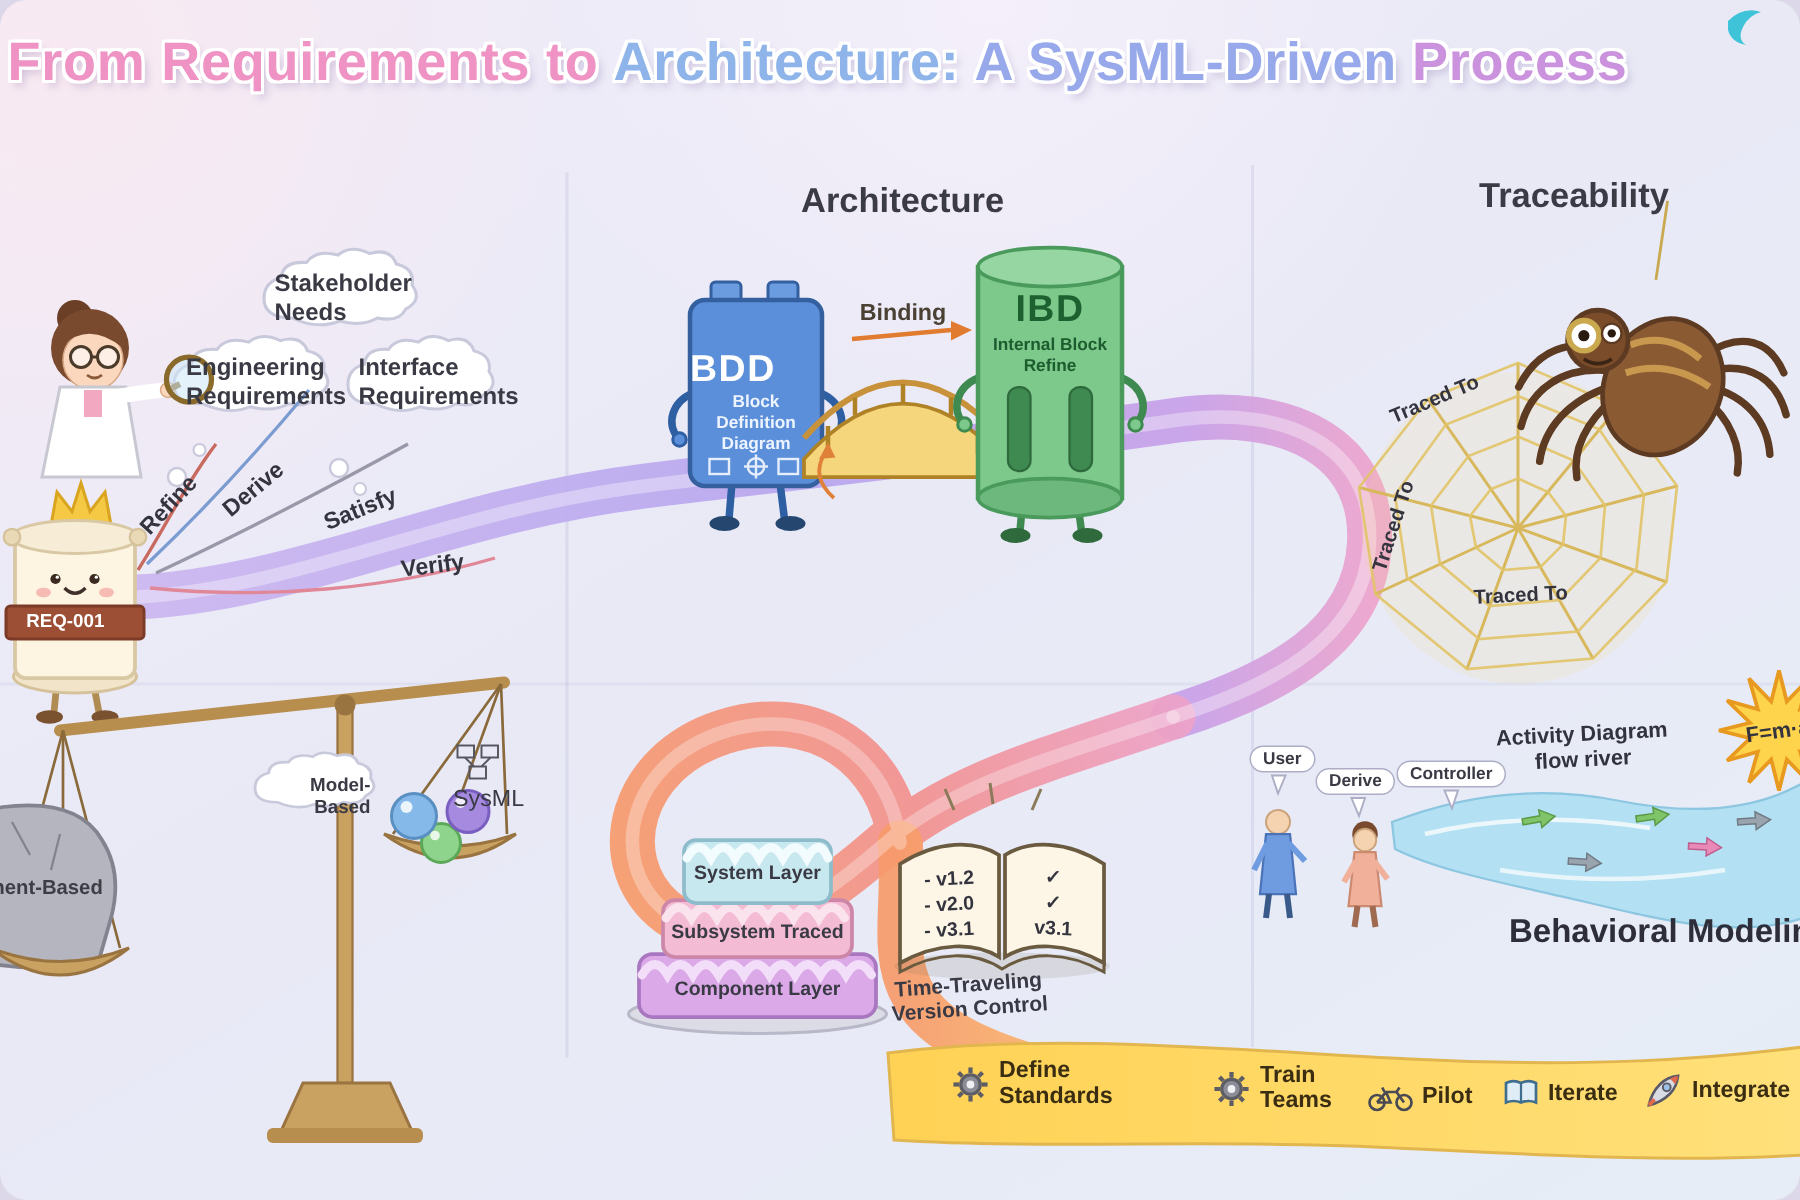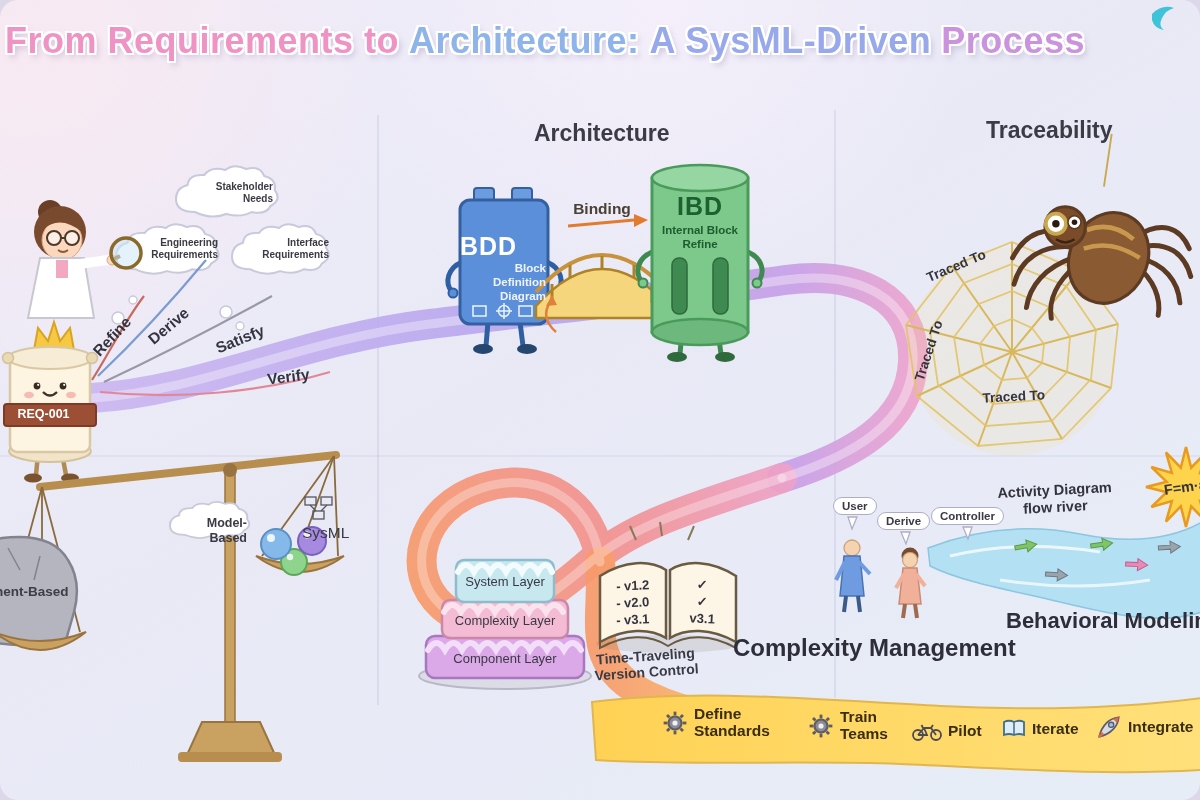--- a/index.html
+++ b/index.html
@@ -13,27 +13,27 @@
   .art{position:absolute;left:0;top:0}
   .abs{position:absolute}
   .svgt{font-family:"Liberation Sans",sans-serif;font-weight:bold;fill:#34343f}
   .title{left:0;top:20px;width:1000px;text-align:center;white-space:nowrap;
     font-size:36px;font-weight:800;letter-spacing:.5px}
   .title span{display:inline-block;margin:0 5px;
     text-shadow:2px 0 0 #fff,-2px 0 0 #fff,0 2px 0 #fff,0 -2px 0 #fff,
       2px 2px 0 #fff,-2px -2px 0 #fff,2px -2px 0 #fff,-2px 2px 0 #fff,3px 4px 6px rgba(120,100,160,.35)}
   .tp1{color:#ef93c4}.tp2{color:#8fb4ea}.tp3{color:#97a9ea}.tp4{color:#cb93dd}
   .sect{font-size:23px;font-weight:800;color:#3b3b46}
-  .cloudtxt{font-size:10px;font-weight:bold;line-height:1.18;text-align:right;color:#3a3a45}
+  .cloudtxt{font-size:16px;font-weight:bold;line-height:1.18;text-align:left;color:#3a3a45}
   .bubble{position:absolute;background:#fff;border:1.5px solid #adaec6;border-radius:10px;
     font-size:11.5px;font-weight:bold;padding:2px 8px;color:#3a3a45}
   .step{position:absolute;display:flex;align-items:center;gap:6px;color:#3a2d12}
   .step .lbl{font-size:15.5px;font-weight:800;line-height:1.08}
   .biglabel{font-weight:800;color:#2e2e3a}
-  .cakelbl{font-size:13px;font-weight:normal;text-align:center;color:#3a3a45}
+  .cakelbl{font-size:13px;font-weight:bold;text-align:center;color:#3a3a45}
 </style>
 </head>
 <body>
 
 <div id="stage">
 
 <svg class="art" width="1200" height="800" viewBox="0 0 1200 800">
   <defs>
     <linearGradient id="gA" gradientUnits="userSpaceOnUse" x1="90" y1="0" x2="915" y2="0">
       <stop offset="0" stop-color="#cbb6f0"></stop>
@@ -363,43 +363,42 @@
 <div class="abs sect" style="left:534px;top:120px">Architecture</div>
 <div class="abs sect" style="left:986px;top:117px">Traceability</div>
 
 <div class="abs cloudtxt" style="left:183px;top:181px;width:90px">Stakeholder Needs</div>
 <div class="abs cloudtxt" style="left:124px;top:237px;width:94px">Engineering Requirements</div>
 <div class="abs cloudtxt" style="left:239px;top:237px;width:90px">Interface Requirements</div>
 
 <div class="abs" style="left:4px;top:407px;width:79px;text-align:center;color:#fff;font-size:12.5px;font-weight:bold">REQ-001</div>
 
 <div class="abs" style="left:460px;top:232px;width:88px;text-align:left;color:#fff;font-size:25px;font-weight:800;letter-spacing:1px">BDD</div>
-<div class="abs" style="left:462px;top:262px;width:84px;text-align:right;color:#eef4ff;font-size:11.5px;font-weight:bold;line-height:1.2">Block Definition Diagram</div>
+<div class="abs" style="left:462px;top:262px;width:84px;text-align:center;color:#eef4ff;font-size:11.5px;font-weight:bold;line-height:1.2">Block Definition Diagram</div>
 <div class="abs" style="left:558px;top:200px;width:88px;text-align:center;color:#4a4034;font-size:15.5px;font-weight:800">Binding</div>
 <div class="abs" style="left:652px;top:192px;width:96px;text-align:center;color:#1d6130;font-size:25px;font-weight:800;letter-spacing:1px">IBD</div>
 <div class="abs" style="left:656px;top:224px;width:88px;text-align:center;color:#1d5c2e;font-size:11.5px;font-weight:bold;line-height:1.2">Internal Block Refine</div>
 
 <div class="abs" style="left:-62px;top:584px;width:150px;text-align:center;color:#3d3d46;font-size:13.5px;font-weight:bold;line-height:1.25">Document-Based</div>
 <div class="abs" style="left:177px;top:516px;width:70px;text-align:right;color:#3a3a45;font-size:12.5px;font-weight:bold;line-height:1.2">Model-Based</div>
 <div class="abs" style="left:302px;top:524px;color:#3a3a45;font-size:15.5px;font-weight:400">SysML</div>
 
 <div class="abs cakelbl" style="left:456px;top:574px;width:98px">System Layer</div>
-<div class="abs cakelbl" style="left:442px;top:613px;width:126px">Complexity Layer</div>
+<div class="abs cakelbl" style="left:442px;top:613px;width:126px">Subsystem Traced</div>
 <div class="abs cakelbl" style="left:426px;top:651px;width:158px">Component Layer</div>
 
 <div class="abs" style="left:584px;top:648px;width:124px;text-align:center;color:#3a3a45;font-size:14px;font-weight:800;line-height:1.15;transform:rotate(-4deg)">Time-Traveling Version Control</div>
-<div class="abs biglabel" style="left:733px;top:634px;font-size:24px;white-space:nowrap">Complexity Management</div>
 <div class="abs biglabel" style="left:1006px;top:608px;font-size:22px;white-space:nowrap">Behavioral Modeling</div>
 
 <div class="bubble" style="left:833px;top:497px">User</div>
 <div class="bubble" style="left:877px;top:512px">Derive</div>
 <div class="bubble" style="left:931px;top:507px">Controller</div>
 <div class="abs" style="left:993px;top:482px;width:124px;text-align:center;color:#33333e;font-size:14.5px;font-weight:800;line-height:1.2;transform:rotate(-3deg)">Activity Diagram flow river</div>
 
-<div class="step" style="left:662px;top:706px">
+<div class="step" style="left:634px;top:706px">
   <svg width="26" height="26" viewBox="0 0 24 24">
     <g fill="none" stroke="#5d5d66" stroke-width="2.6">
       <line x1="12" y1="1.5" x2="12" y2="5"></line>
           <line x1="12" y1="19" x2="12" y2="22.5"></line>
       <line x1="1.5" y1="12" x2="5" y2="12"></line>
           <line x1="19" y1="12" x2="22.5" y2="12"></line>
       <line x1="4.6" y1="4.6" x2="7" y2="7"></line>
           <line x1="17" y1="17" x2="19.4" y2="19.4"></line>
       <line x1="4.6" y1="19.4" x2="7" y2="17"></line>
           <line x1="17" y1="7" x2="19.4" y2="4.6"></line>

